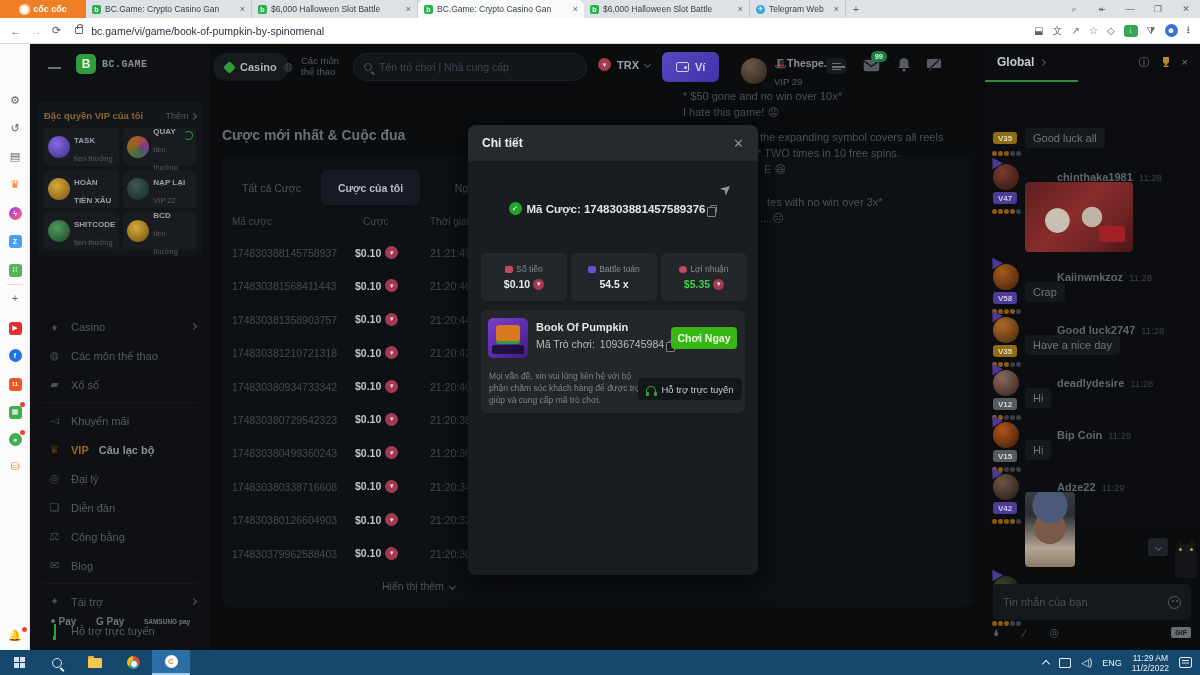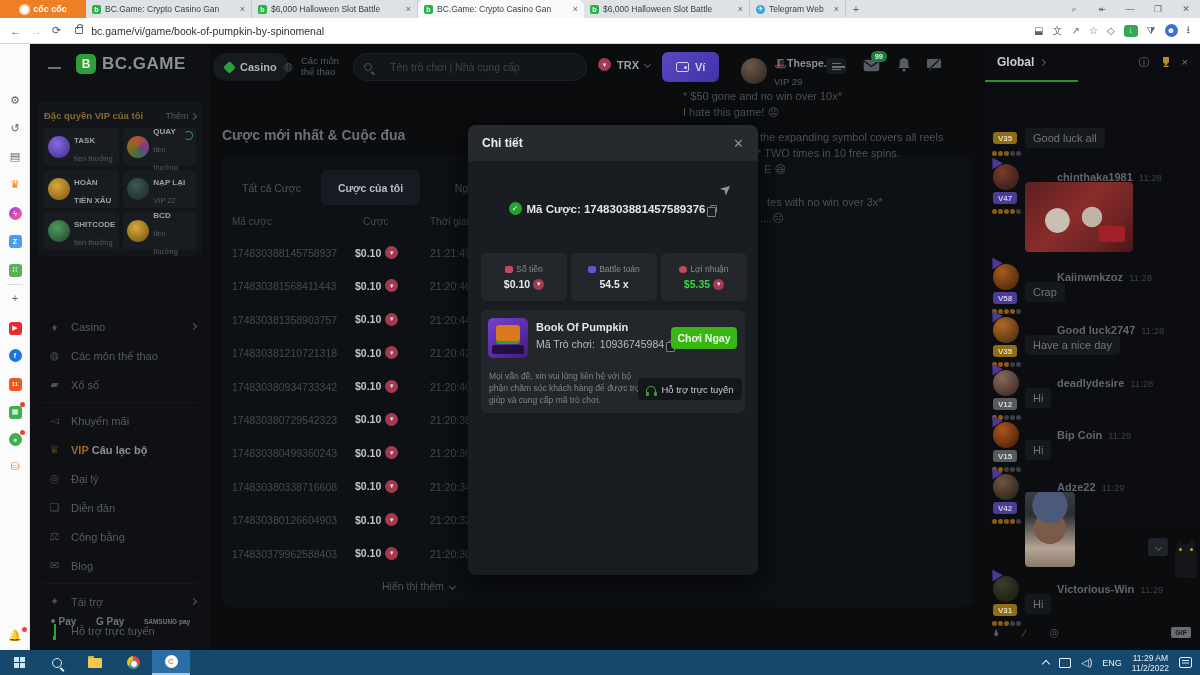--- a/index.html
+++ b/index.html
@@ -42,52 +42,52 @@
   .site{left:30px;top:44px;width:1170px;height:606px;background:#0a0c0e;}
   .chev{display:inline-block;width:5px;height:5px;border-right:1.4px solid #565c63;border-bottom:1.4px solid #565c63;}
   .chev.down{transform:rotate(45deg);}
   .chev.right{transform:rotate(-45deg);}
 
   
   .sb{left:30px;top:44px;width:180px;height:606px;background:#0e1013;}
   .burger{width:13px;height:9px;border-top:2px solid #697078;border-bottom:2px solid #697078;position:relative;}
   .burger:before{content:"";position:absolute;left:0;top:2.5px;width:13px;height:2px;background:#697078;}
   .logoshield{width:20px;height:20px;border-radius:5px;background:#2f9e3a;color:#eaf6ec;font-weight:bold;font-size:12px;display:flex;align-items:center;justify-content:center;}
-  .logotxt{font-size:17px;font-weight:bold;color:#8a9097;letter-spacing:.5px;}
+  .logotxt{font-size:10px;font-weight:bold;color:#8a9097;letter-spacing:.5px;font-family:Liberation Mono, monospace;}
   .vipbox{position:absolute;left:8px;top:58px;width:164px;background:#121519;border-radius:6px;padding:8px 6px 6px;}
   .viptitle{font-size:9.5px;font-weight:bold;color:#8a6a33;}
   .vipmore{font-size:9px;color:#565c63;}
   .vgrid{display:grid;grid-template-columns:1fr 1fr;gap:4px;margin-top:7px;}
   .vcard{background:#181b20;border-radius:4px;height:38px;display:flex;align-items:center;gap:4px;padding:0 4px;position:relative;}
   .vico{width:22px;height:22px;border-radius:50%;flex:none;}
   .vl1{font-size:8px;font-weight:bold;color:#9aa1a8;line-height:9px;}
   .vl2{font-size:7.5px;color:#565c63;line-height:9px;}
   .spin{position:absolute;right:3px;top:3px;width:9px;height:9px;border:1.5px solid #2f9e3a;border-left-color:transparent;border-radius:50%;}
   .refer{position:absolute;left:8px;top:228px;width:164px;height:34px;background:#14171b;border-radius:6px;display:flex;align-items:center;gap:8px;padding:0 8px;}
   .coins{width:18px;height:12px;position:relative;}
   .coins:before,.coins:after{content:"";position:absolute;width:11px;height:11px;border-radius:50%;background:#b78a28;}
   .coins:after{left:7px;top:2px;background:#8a6a1e;}
   .refertxt{font-size:10px;font-weight:bold;color:#9aa1a8;}
   .menu{position:absolute;left:30px;top:312px;width:180px;}
   .mitem{height:29px;display:flex;align-items:center;gap:10px;padding:0 18px;font-size:11px;color:#565c63;position:relative;}
   .mico{width:13px;text-align:center;font-size:11px;color:#4a5056;flex:none;}
   .mdiv{height:1px;background:#15181c;margin:3px 12px;}
   .accent{color:#a06a1e;font-weight:bold;}
-  .mlabel-b{color:#8a9097;font-weight:bold;}
+  .mlabel-b{color:#8a9097;font-weight:bold;margin-left:7px;}
   .marrow{position:absolute;right:14px;}
   .pays{position:absolute;left:30px;top:616px;width:180px;display:flex;justify-content:space-around;align-items:center;padding:0 10px;}
   .pay{font-size:10px;font-weight:bold;color:#70767c;display:flex;align-items:center;gap:2px;}
   .pay small{font-size:6.5px;line-height:6px;text-align:center;}
 
   
   .pill{background:#171b20;border-radius:15px;display:flex;align-items:center;gap:6px;padding:0 12px;height:28px;}
   .diamond{width:9px;height:9px;background:#2f9e3a;transform:rotate(45deg);border-radius:2px;}
   .hctext{font-size:11px;font-weight:bold;color:#aeb4ba;}
   .sports2{font-size:9.5px;color:#565c63;line-height:11px;}
-  .search{background:#12151a;border:1px solid #1d2127;border-radius:15px;height:28px;display:flex;align-items:center;gap:18px;padding:0 10px;}
+  .search{background:#12151a;border:1px solid #1d2127;border-radius:15px;height:28px;display:flex;align-items:center;gap:7px;padding:0 10px;}
   .search input{background:transparent;border:none;outline:none;color:#8a9097;font-size:10.5px;width:180px;}
   .search input::placeholder{color:#40464d;}
   .ic-search{width:8px;height:8px;border:1.5px solid #4a5056;border-radius:50%;position:relative;flex:none;}
   .ic-search:after{content:"";position:absolute;left:7px;top:7px;width:4px;height:1.5px;background:#4a5056;transform:rotate(45deg);transform-origin:0 0;}
   .coin{display:inline-flex;width:13px;height:13px;border-radius:50%;background:#a43a52;color:#e8dfe2;font-size:6px;align-items:center;justify-content:center;flex:none;}
   .wallet{background:linear-gradient(135deg,#5747c2,#4333a8);border-radius:6px;height:30px;display:flex;align-items:center;gap:6px;padding:0 14px;color:#cfd2e8;font-size:11px;font-weight:bold;}
   .wic{width:13px;height:10px;border:1.5px solid #cfd2e8;border-radius:2px;position:relative;}
   .wic:after{content:"";position:absolute;right:1px;top:2.5px;width:3px;height:3px;background:#cfd2e8;border-radius:50%;}
   .avatar{width:26px;height:26px;border-radius:50%;background:radial-gradient(circle at 35% 30%,#6b5a4d,#2a2017);}
   .uname{font-size:10.5px;font-weight:bold;color:#8a9097;}
@@ -695,20 +695,24 @@
 
   <span class="cat"></span>
   <span class="cateyes">
       <i></i>
       <i></i>
     </span>
   <div class="abs scrolldn">
       <i class="chev down"></i>
     </div>
 
+  <div class="abs cinput">
+    <input placeholder="Tin nhắn của bạn" style="">
+    <span class="smiley"></span>
+  </div>
   <div class="abs cbar">
     <span>🌢</span>
     <span>∕</span>
     <span>◎</span>
     <span class="gif">GIF</span>
   </div>
 
   <div class="abs modal">
     <div class="mhdr">
       <b>Chi tiết</b>

